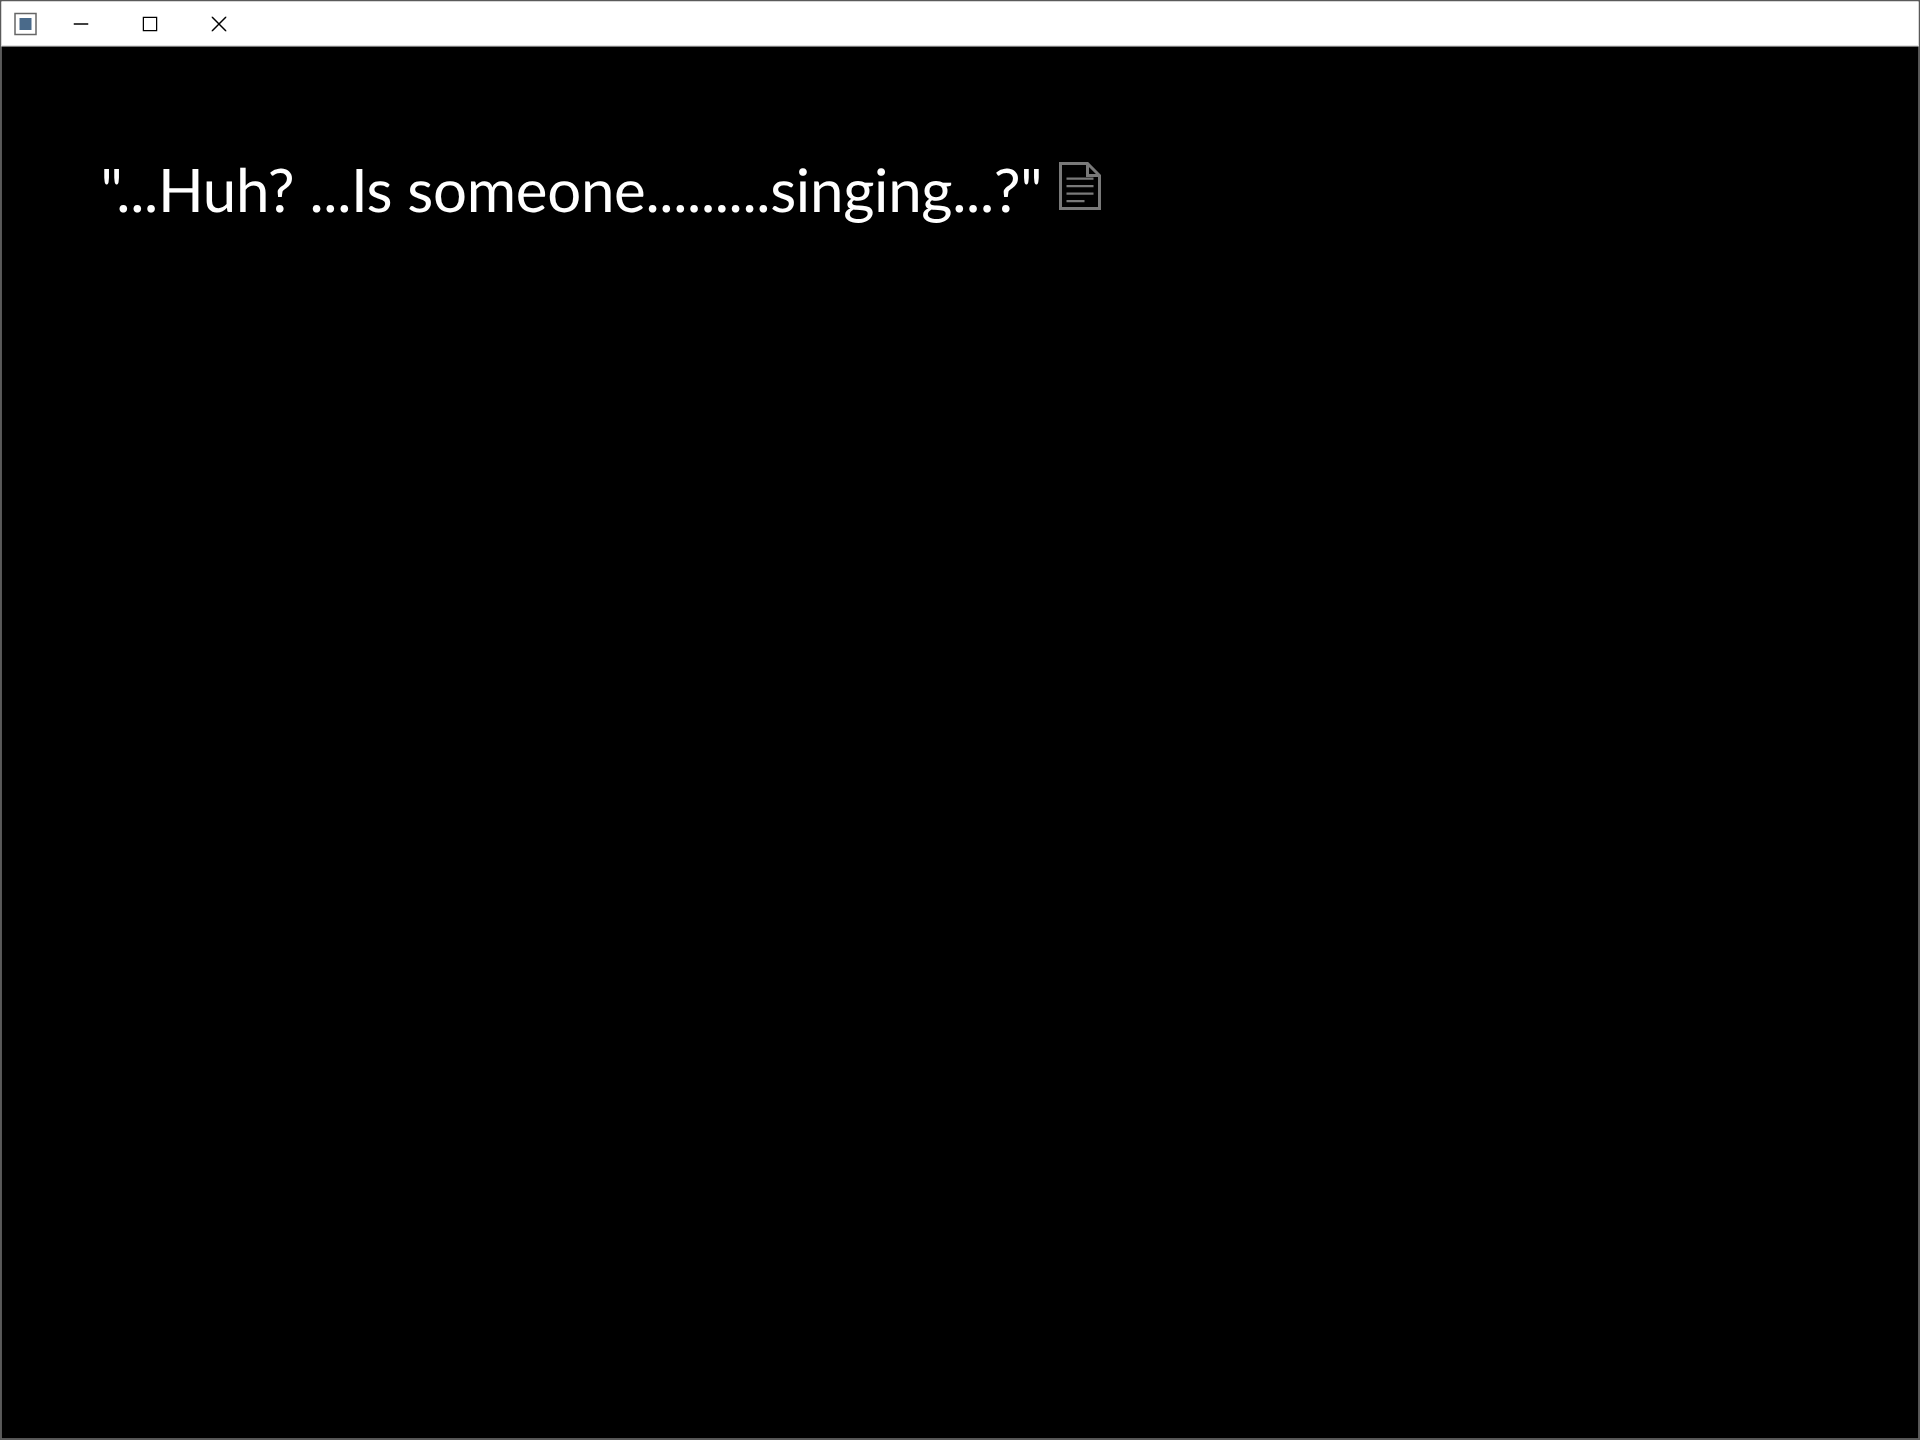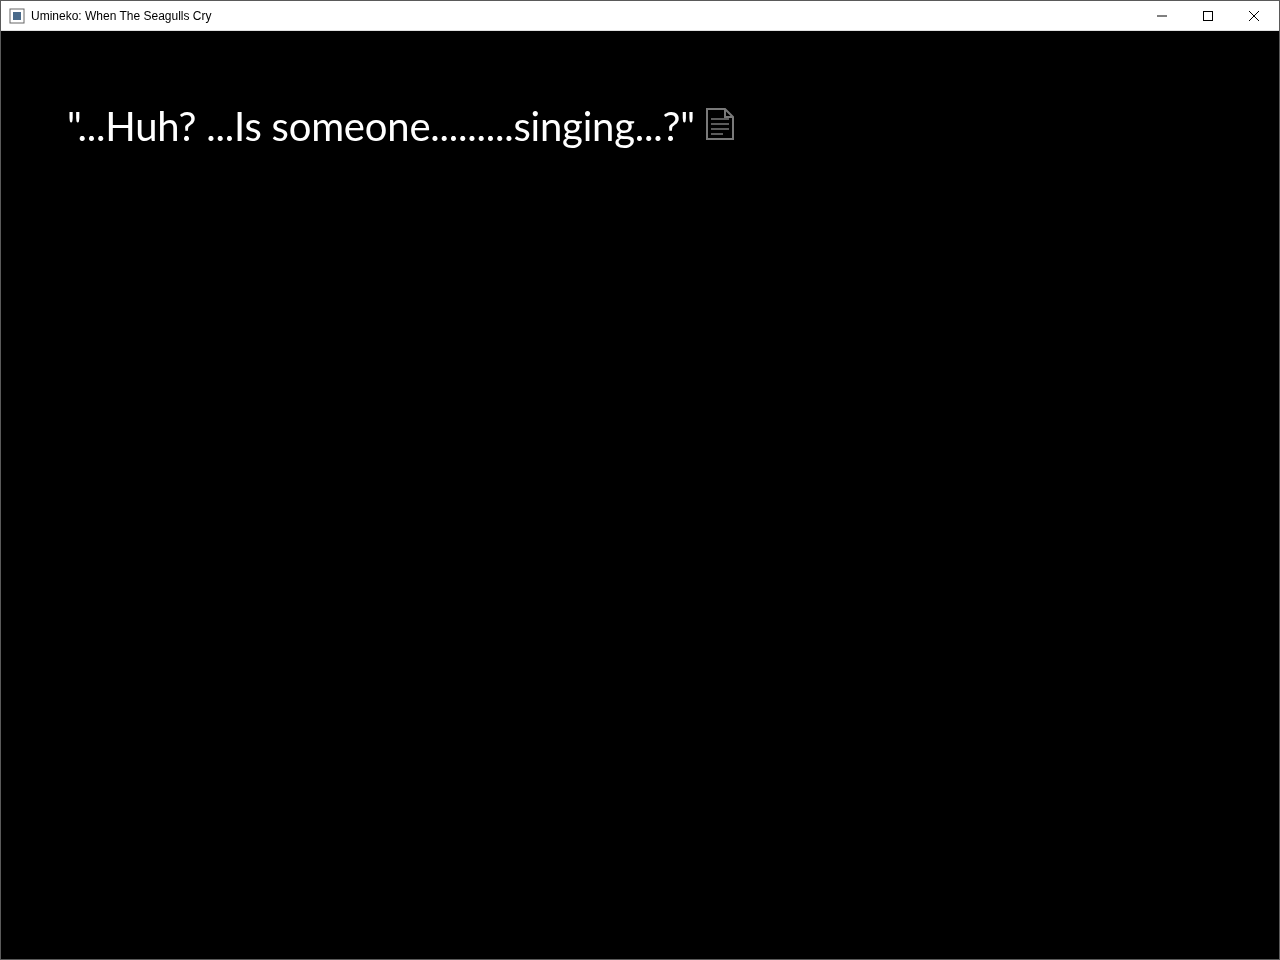--- a/index.html
+++ b/index.html
@@ -105,21 +105,20 @@
 <body>
 
 <div class="window">
   <div class="titlebar">
     <span class="app-icon">
       <svg viewBox="0 0 16 16">
         <rect x="1" y="1" width="14" height="14" fill="none" stroke="#666" stroke-width="1"></rect>
         <rect x="4" y="4" width="8" height="8" fill="#4a6a8a"></rect>
       </svg>
     </span>
-    <span class="title-text">Umineko: When The Seagulls Cry</span>
     <div class="window-controls">
       <button class="win-btn">
         <svg viewBox="0 0 10 10">
             <line x1="0" y1="5" x2="10" y2="5" stroke="#000" stroke-width="1"></line>
           </svg>
       </button>
       <button class="win-btn">
         <svg viewBox="0 0 10 10">
             <rect x="0.5" y="0.5" width="9" height="9" fill="none" stroke="#000" stroke-width="1"></rect>
           </svg>

